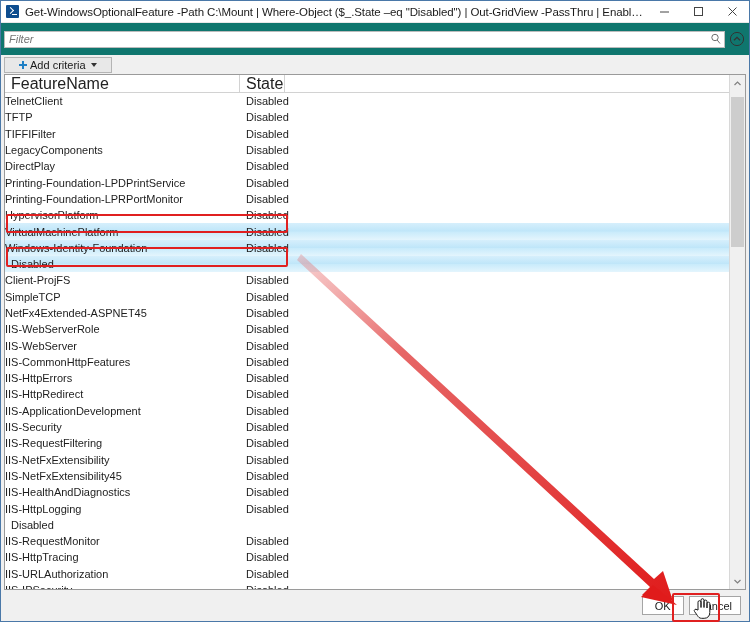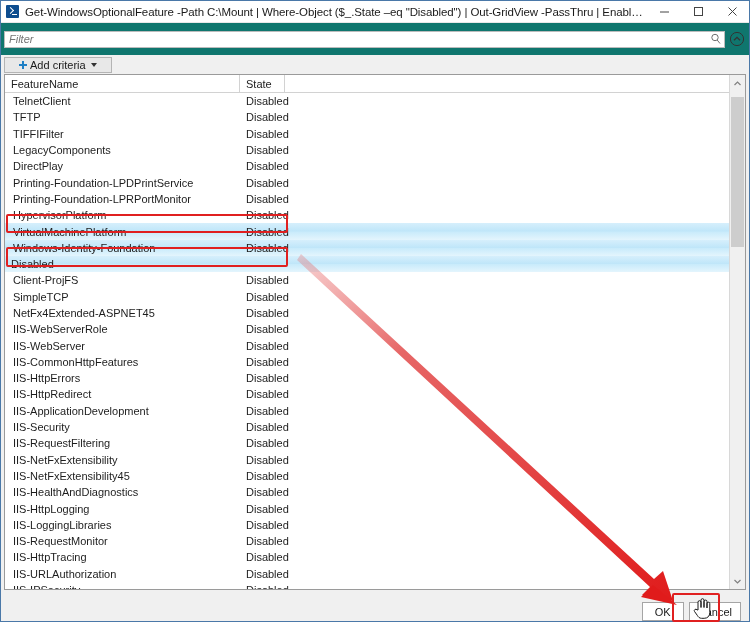--- a/index.html
+++ b/index.html
@@ -89,36 +89,36 @@
   .gridwrap{
     flex:1 1 auto;margin:0 3px;background:#fff;border:1px solid #9a9a9a;
     display:flex;overflow:hidden;box-sizing:border-box;
   }
   .gridcol{flex:1 1 auto;display:flex;flex-direction:column;min-width:0;}
   .headerrow{
     flex:0 0 17px;height:17px;display:flex;
     background:#fff;border-bottom:1px solid #d2d2d2;
   }
   .hcell{
-    font-size:11px;color:#222;display:flex;align-items:center;
+    font-size:16px;color:#222;display:flex;align-items:center;
     padding-left:6px;box-sizing:border-box;
     border-right:1px solid #d2d2d2;height:17px;
   }
   .hcell.c1{width:235px;flex:0 0 235px;}
   .hcell.c2{width:45px;flex:0 0 45px;}
   .hcell.c3{flex:1 1 auto;border-right:0;}
   .rows{flex:1 1 auto;overflow:hidden;position:relative;background:#fff;}
   .row{
     height:16.3px;display:flex;align-items:center;font-size:11px;color:#1d1d1d;
     box-sizing:border-box;
   }
   .row.sel{
     background:linear-gradient(to bottom,#d6effc 0%,#bfe6f9 48%,#c9ebfb 52%,#e4f5fd 100%);
   }
-  .cell1{width:235px;flex:0 0 235px;padding-left:8px;box-sizing:border-box;
+  .cell1{width:235px;flex:0 0 235px;padding-left:0;box-sizing:border-box;
     white-space:nowrap;overflow:hidden;}
   .cell2{width:45px;flex:0 0 45px;padding-left:6px;box-sizing:border-box;
     white-space:nowrap;}
 
   
   .vsb{
     flex:0 0 16px;width:16px;background:#f0f0f0;border-left:1px solid #d8d8d8;
     display:flex;flex-direction:column;box-sizing:border-box;
   }
   .sb-arrow{
@@ -126,21 +126,21 @@
     background:#f0f0f0;
   }
   .sb-track{flex:1 1 auto;position:relative;background:#f0f0f0;}
   .sb-thumb{
     position:absolute;left:1px;right:1px;top:6px;height:150px;background:#cdcdcd;
   }
 
   
   .btnbar{
     flex:0 0 31px;height:31px;background:#f0f0f0;
-    display:flex;align-items:flex-end;justify-content:flex-end;
+    display:flex;align-items:center;justify-content:flex-end;
     padding-right:8px;box-sizing:border-box;gap:5px;position:relative;
   }
   .dlgbtn{
     min-width:42px;height:19px;background:#fff;border:1px solid #a5a5a5;
     font-size:11px;color:#1a1a1a;display:flex;align-items:center;justify-content:center;
     padding:0 8px;box-sizing:border-box;
   }
 
   
   .ann-box{
@@ -309,21 +309,20 @@
           </div>
           <div class="row">
             <div class="cell1">IIS-HealthAndDiagnostics</div>
             <div class="cell2">Disabled</div>
           </div>
           <div class="row">
             <div class="cell1">IIS-HttpLogging</div>
             <div class="cell2">Disabled</div>
           </div>
           <div class="row">
-            <div class="cell1">IIS-LoggingLibraries</div>
             <div class="cell2">Disabled</div>
           </div>
           <div class="row">
             <div class="cell1">IIS-RequestMonitor</div>
             <div class="cell2">Disabled</div>
           </div>
           <div class="row">
             <div class="cell1">IIS-HttpTracing</div>
             <div class="cell2">Disabled</div>
           </div>

